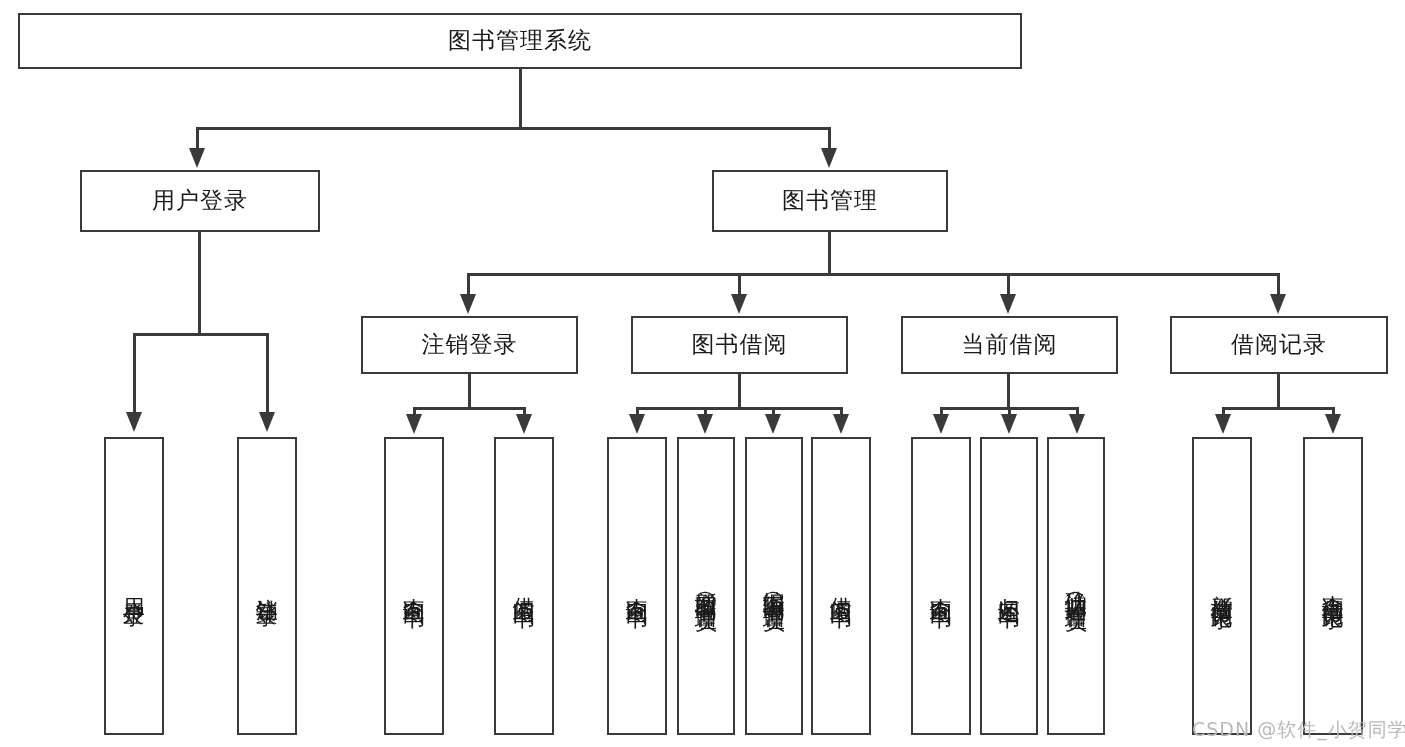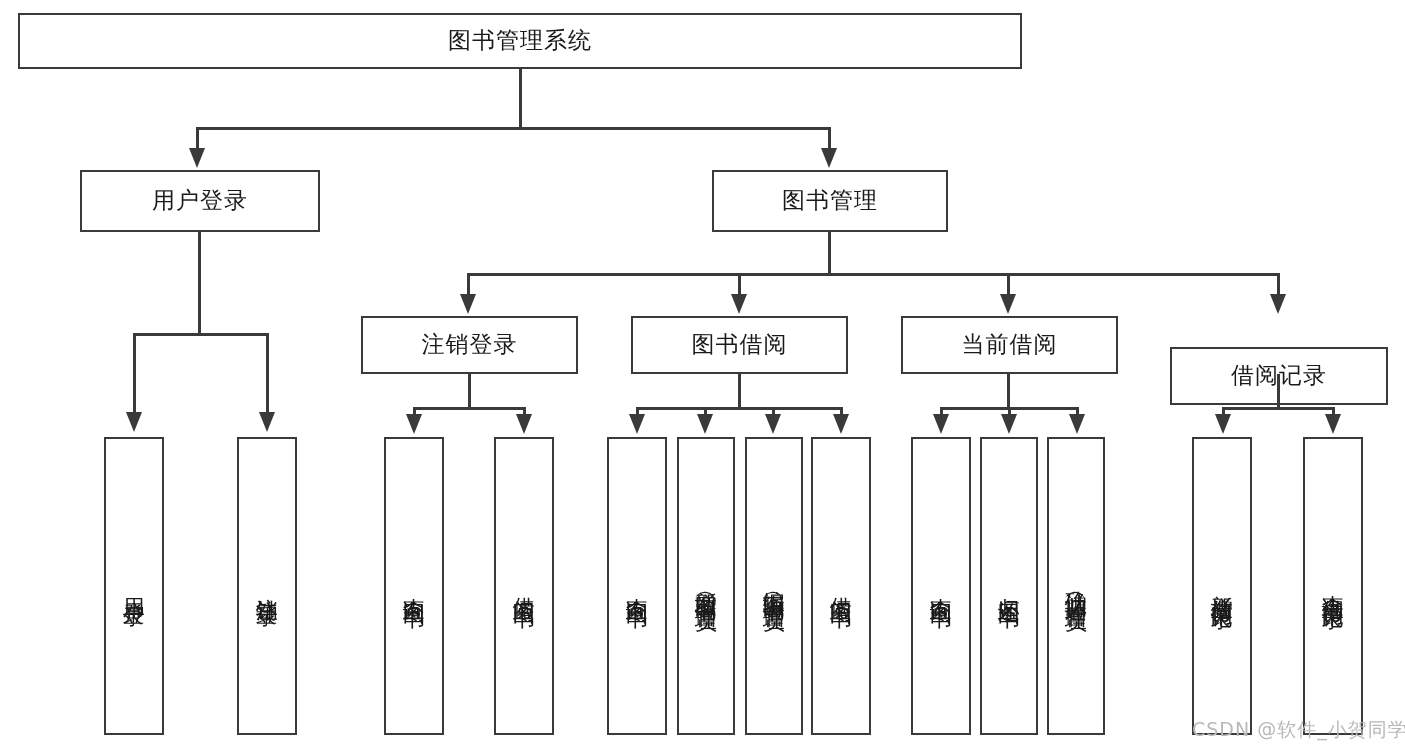--- a/index.html
+++ b/index.html
@@ -98,21 +98,21 @@
   <div class="edge v" style="left:738px; top:273px; width:3px; height:24px;"></div>
   <div class="arrow" style="left:731px; top:294px;"></div>
   <div class="edge v" style="left:1007px; top:273px; width:3px; height:24px;"></div>
   <div class="arrow" style="left:1000px; top:294px;"></div>
   <div class="edge v" style="left:1277px; top:273px; width:3px; height:24px;"></div>
   <div class="arrow" style="left:1270px; top:294px;"></div>
 
   <div class="node horiz" style="left:361px; top:316px; width:217px; height:58px;">注销登录</div>
   <div class="node horiz" style="left:631px; top:316px; width:217px; height:58px;">图书借阅</div>
   <div class="node horiz" style="left:901px; top:316px; width:217px; height:58px;">当前借阅</div>
-  <div class="node horiz" style="left:1170px; top:316px; width:218px; height:58px;margin-top:31px;">借阅记录</div>
+  <div class="node horiz" style="left:1170px; top:316px; width:218px; height:58px;">借阅记录</div>
 
   <div class="edge v" style="left:468px; top:374px; width:3px; height:33px;"></div>
   <div class="edge h" style="left:413px; top:407px; width:113px; height:3px;"></div>
   <div class="edge v" style="left:413px; top:407px; width:3px; height:10px;"></div>
   <div class="arrow" style="left:406px; top:414px;"></div>
   <div class="edge v" style="left:523px; top:407px; width:3px; height:10px;"></div>
   <div class="arrow" style="left:516px; top:414px;"></div>
 
   <div class="edge v" style="left:738px; top:374px; width:3px; height:33px;"></div>
   <div class="edge h" style="left:636px; top:407px; width:207px; height:3px;"></div>

